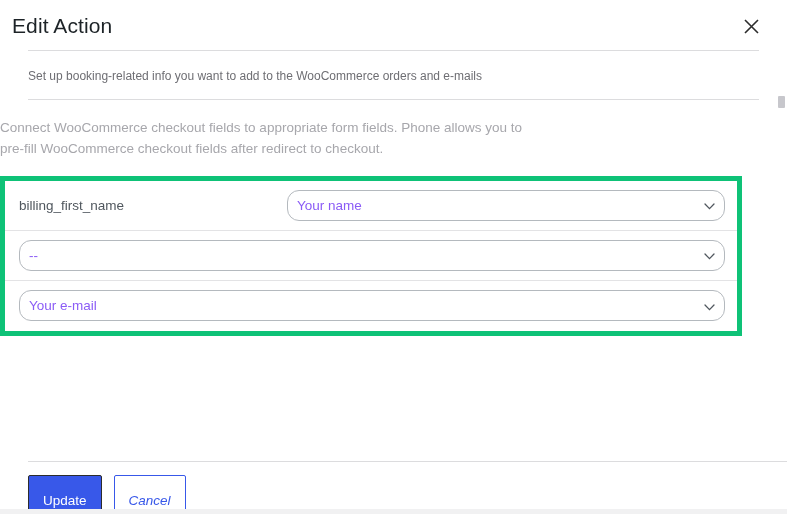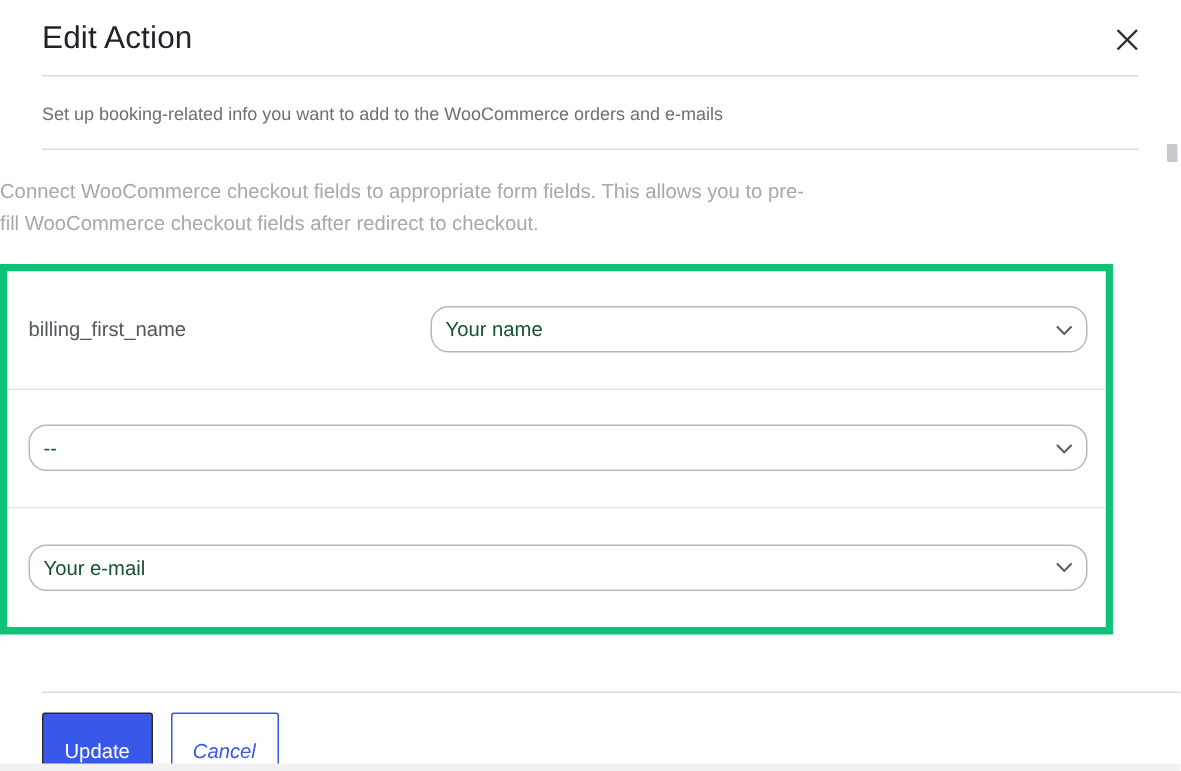--- a/index.html
+++ b/index.html
@@ -14,21 +14,21 @@
     font-family: "Liberation Sans", sans-serif;
     color: #1d2327;
     overflow: hidden;
     position: relative;
   }
 
   
   .modal-header {
     position: relative;
     height: 50px;
-    padding: 0 28px;
+    padding: 0 12px;
     display: flex;
     align-items: center;
   }
   .modal-title {
     font-size: 21px;
     font-weight: 400;
     letter-spacing: 0.1px;
     color: #1d2327;
     line-height: 1;
   }
@@ -98,42 +98,42 @@
   
   .map-box {
     border: 5px solid #0ec277;
     background: #ffffff;
     margin-left: 0;
     margin-right: 19px;
   }
   .map-row {
     display: flex;
     align-items: center;
-    height: 79px;
+    height: 50px;
     padding: 0 12px 0 14px;
     border-bottom: 1px solid #e3e3e5;
     background: #ffffff;
   }
   .map-row:last-child { border-bottom: none; }
   .map-key {
     flex: 0 0 auto;
     width: 268px;
     font-size: 13.5px;
     color: #50575e;
   }
   .map-select-wrap {
     flex: 1 1 auto;
     position: relative;
   }
   select.map-select {
     width: 100%;
     height: 31px;
     font-family: "Liberation Sans", sans-serif;
     font-size: 13.5px;
-    color: #14532d;
+    color: #8b5cf6;
     background: #ffffff;
     border: 1px solid #b4b9be;
     border-radius: 12px;
     padding: 0 28px 0 9px;
     -webkit-appearance: none;
     -moz-appearance: none;
     appearance: none;
     line-height: 29px;
     cursor: pointer;
   }
@@ -231,21 +231,21 @@
 <div class="hr"></div>
 
 <div class="intro">Set up booking-related info you want to add to the WooCommerce orders and e-mails</div>
 
 <div class="hr"></div>
 
 <div class="body-wrap">
 
 
   <div class="content-col">
-    <div class="content-desc">Connect WooCommerce checkout fields to appropriate form fields. This allows you to pre-fill WooCommerce checkout fields after redirect to checkout.</div>
+    <div class="content-desc">Connect WooCommerce checkout fields to appropriate form fields. Phone allows you to pre-fill WooCommerce checkout fields after redirect to checkout.</div>
 
     <div class="map-box" style="border-color: rgb(14, 194, 119);">
 
       <div class="map-row">
         <div class="map-key">billing_first_name</div>
         <div class="map-select-wrap">
           <select class="map-select">
             <option>Your name</option>
           </select>
           <span class="sel-chevron">

